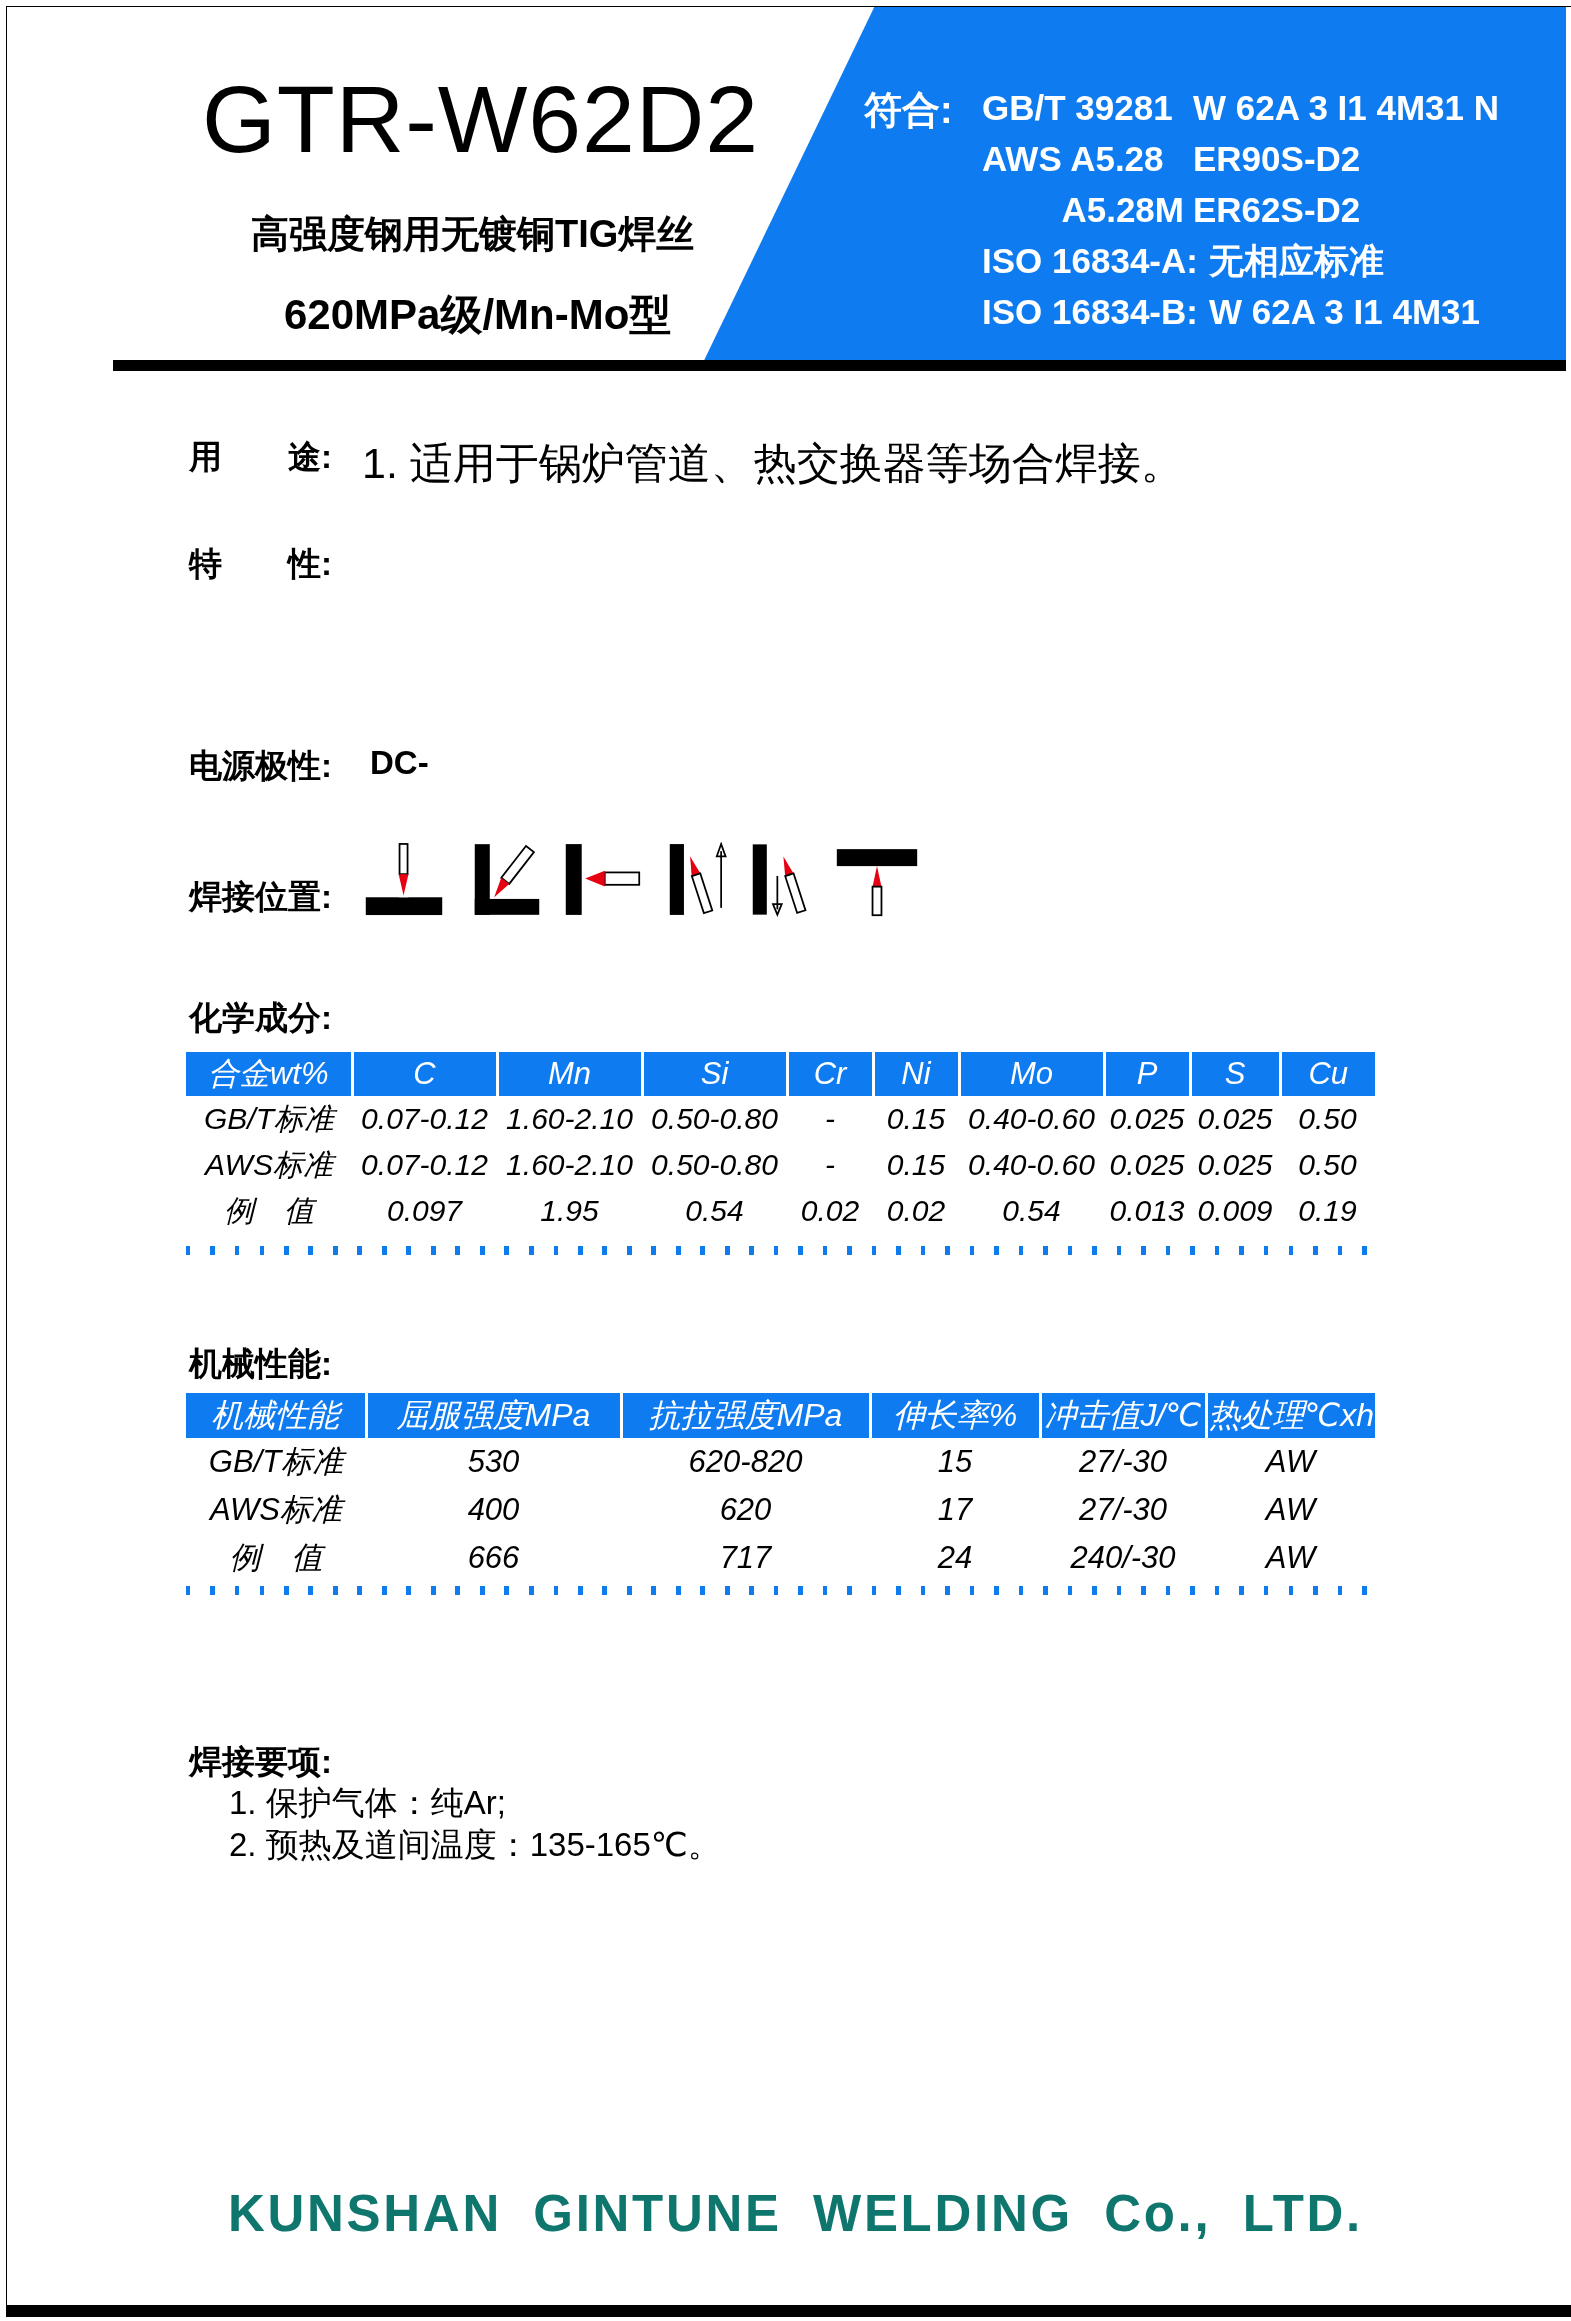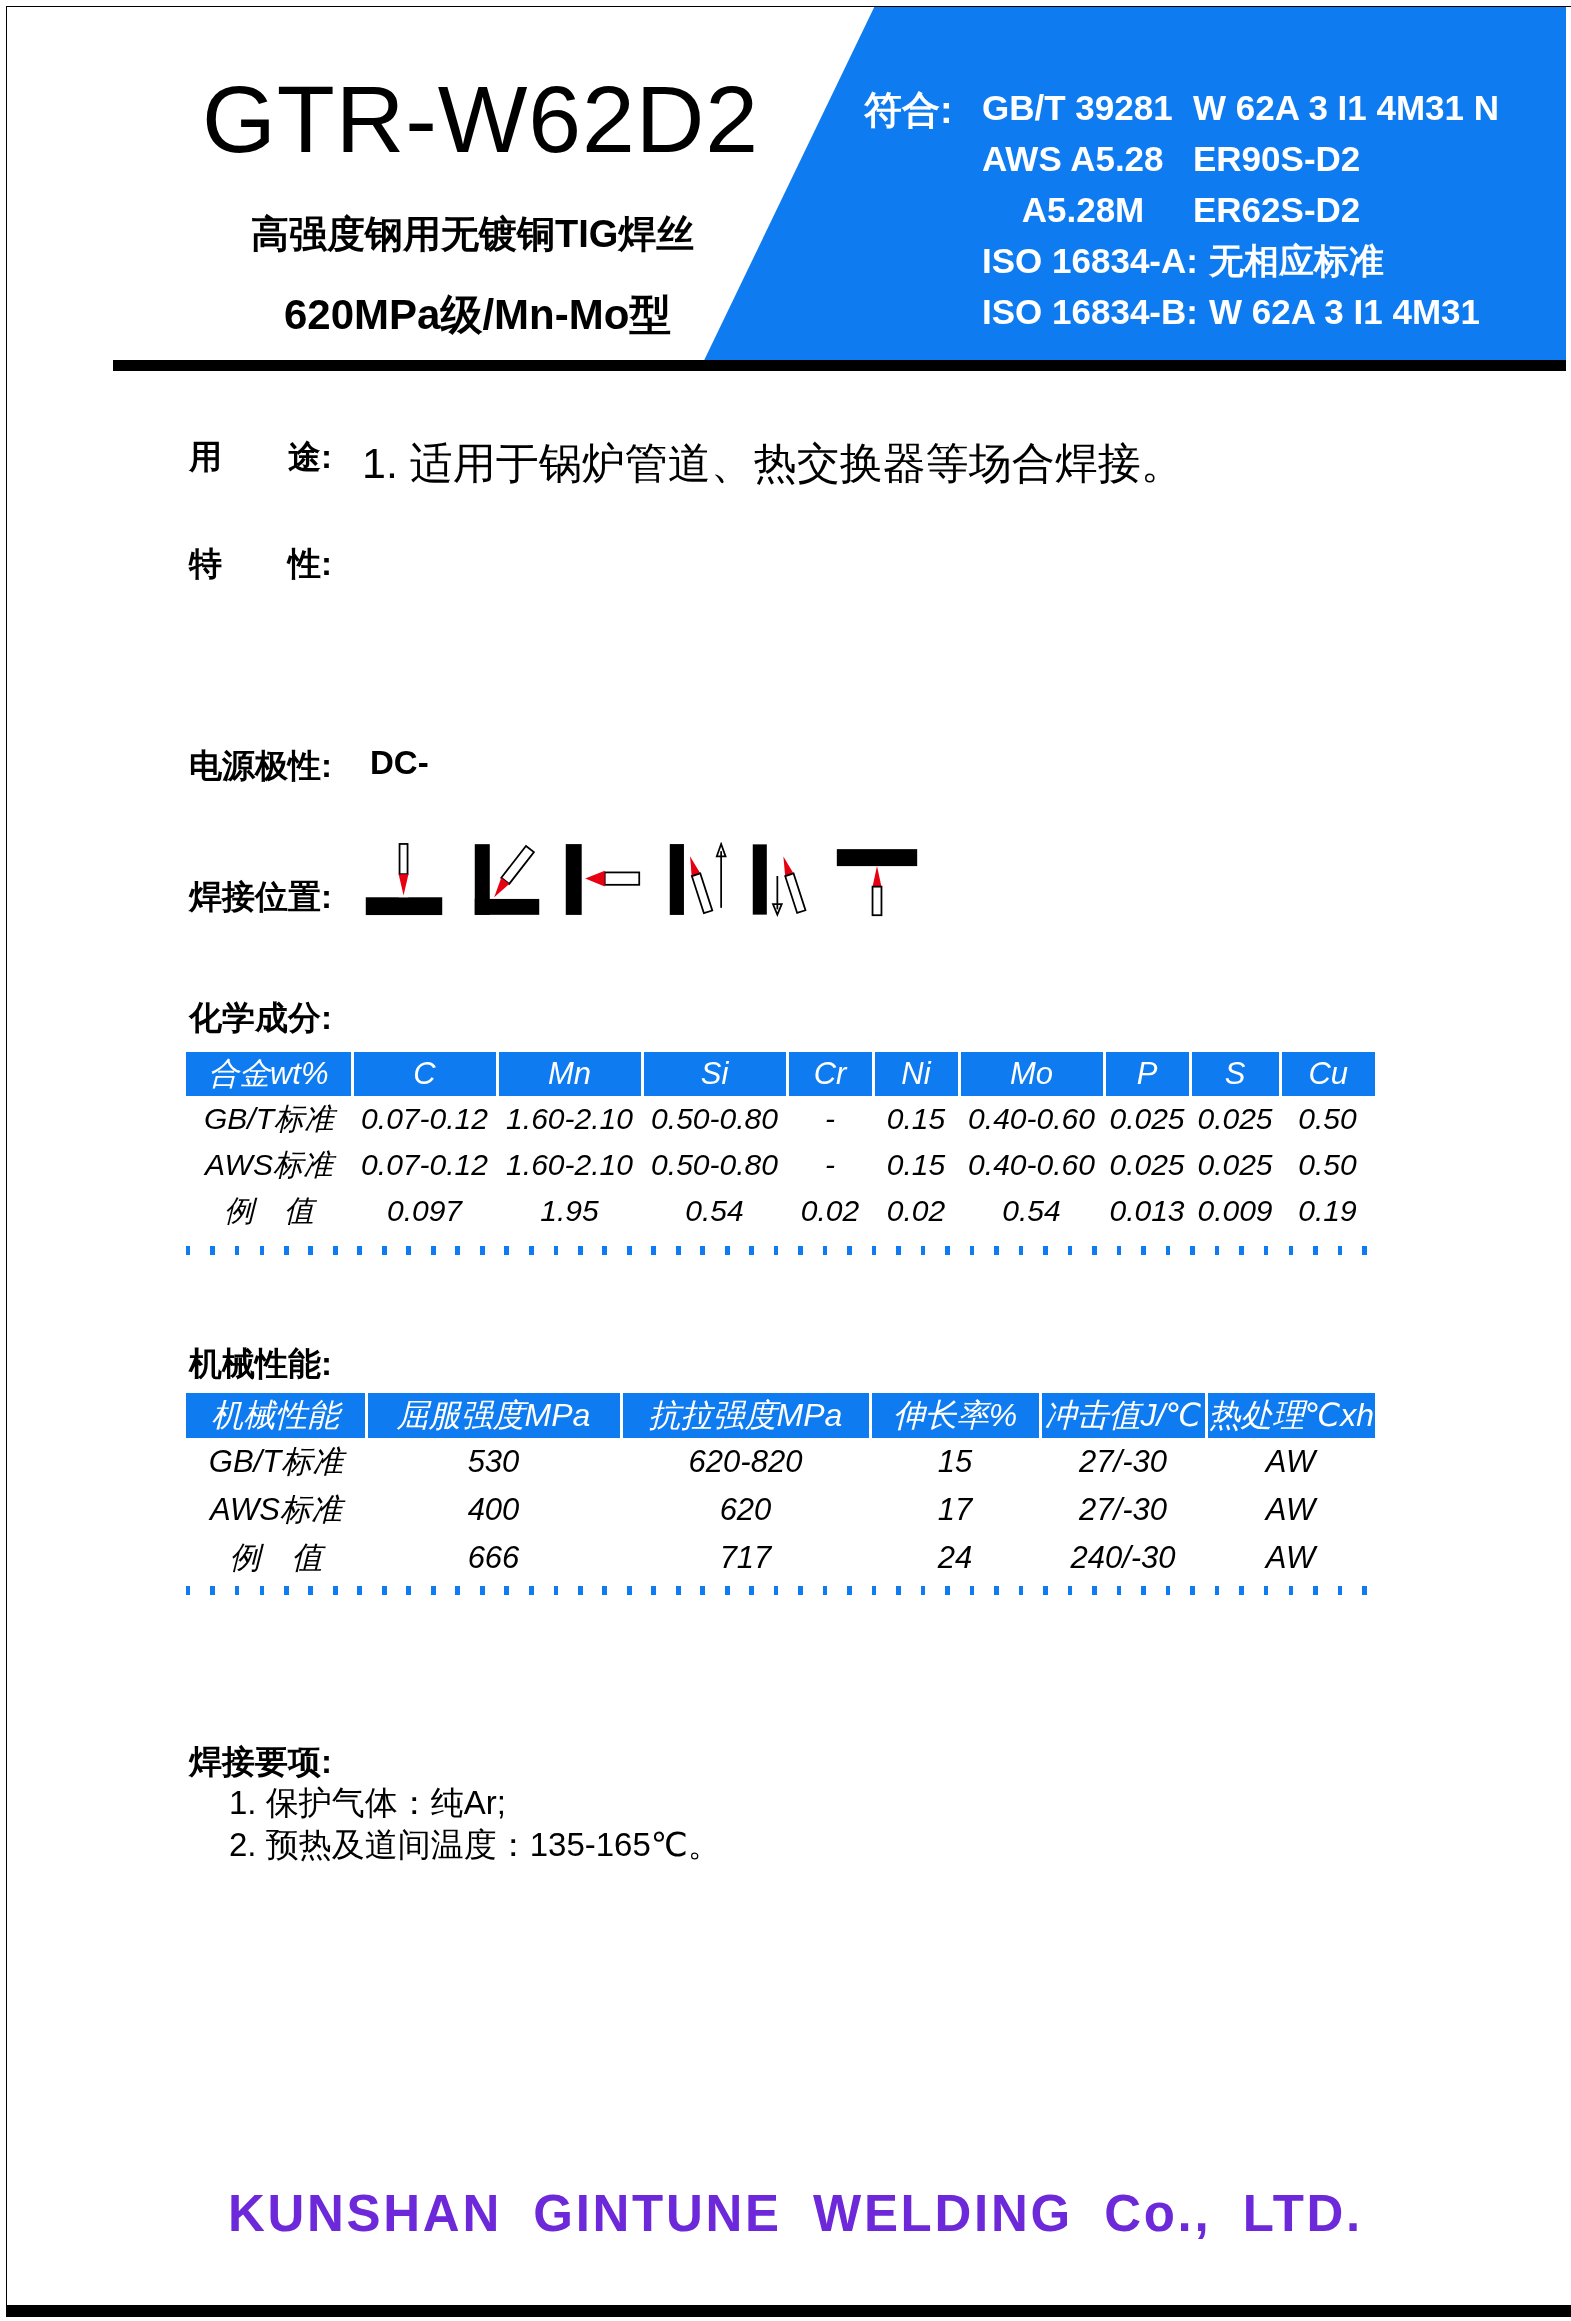--- a/index.html
+++ b/index.html
@@ -15,21 +15,21 @@
        clip-path:polygon(171px 0,100% 0,100% 100%,0 100%);}
   .title{position:absolute;left:202px;top:65px;font-size:95px;font-weight:500;letter-spacing:0.9px;}
   .subtitle{position:absolute;left:251px;top:209px;font-size:38px;font-weight:700;}
   .grade{position:absolute;left:284px;top:287px;font-size:42px;font-weight:700;}
   .header-rule{position:absolute;left:113px;top:360px;width:1453px;height:11px;background:#000;}
 
   .conform-label{position:absolute;left:864px;top:85px;font-size:38px;font-weight:700;color:#fff;}
   .standards{position:absolute;left:982px;top:82px;color:#fff;font-size:35px;font-weight:700;}
   .std-row{height:51px;line-height:51px;white-space:nowrap;display:flex;}
   .std-name{display:inline-block;width:211px;}
-  .std-name.right{text-align:center;padding-right:9px;box-sizing:border-box;}
+  .std-name.right{text-align:right;padding-right:9px;box-sizing:border-box;}
   .std-row.full .std-name{width:auto;margin-right:11px;}
 
   
   .sec-label{position:absolute;font-size:33px;font-weight:700;white-space:nowrap;}
   .body-text{position:absolute;font-size:43px;white-space:nowrap;}
 
   .feature-list{position:absolute;left:362px;top:538px;font-size:33px;}
   .feature-list div{height:45px;line-height:45px;white-space:nowrap;}
 
   .notes-list{position:absolute;left:189px;top:1782px;font-size:33px;}
@@ -49,21 +49,21 @@
   .mech-table{width:1189px;top:1393px;font-size:31px;}
   .mech-table th{height:45px;font-size:32px;border-left:3.6px solid #fff;}
   .mech-table th:first-child{border-left:none;}
   .mech-table td{height:48px;}
 
   .dotted{position:absolute;left:186px;width:1189px;height:9px;
       background:repeating-linear-gradient(90deg,#0F7BF0 0 4.5px,transparent 4.5px 24.5px);}
 
   
   .footer{position:absolute;left:50%;top:2184px;transform:translateX(-50%);
-      font-size:51px;font-weight:700;color:#6d28d9;letter-spacing:2.7px;word-spacing:14.5px;white-space:nowrap;}
+      font-size:51px;font-weight:700;color:#0f766e;letter-spacing:2.7px;word-spacing:14.5px;white-space:nowrap;}
 </style>
 </head>
 <body>
 
 <div class="page">
 
   <div class="blue-flag"></div>
   <div class="title">GTR-W62D2</div>
   <div class="subtitle">高强度钢用无镀铜TIG焊丝</div>
   <div class="grade">620MPa级/Mn-Mo型</div>

